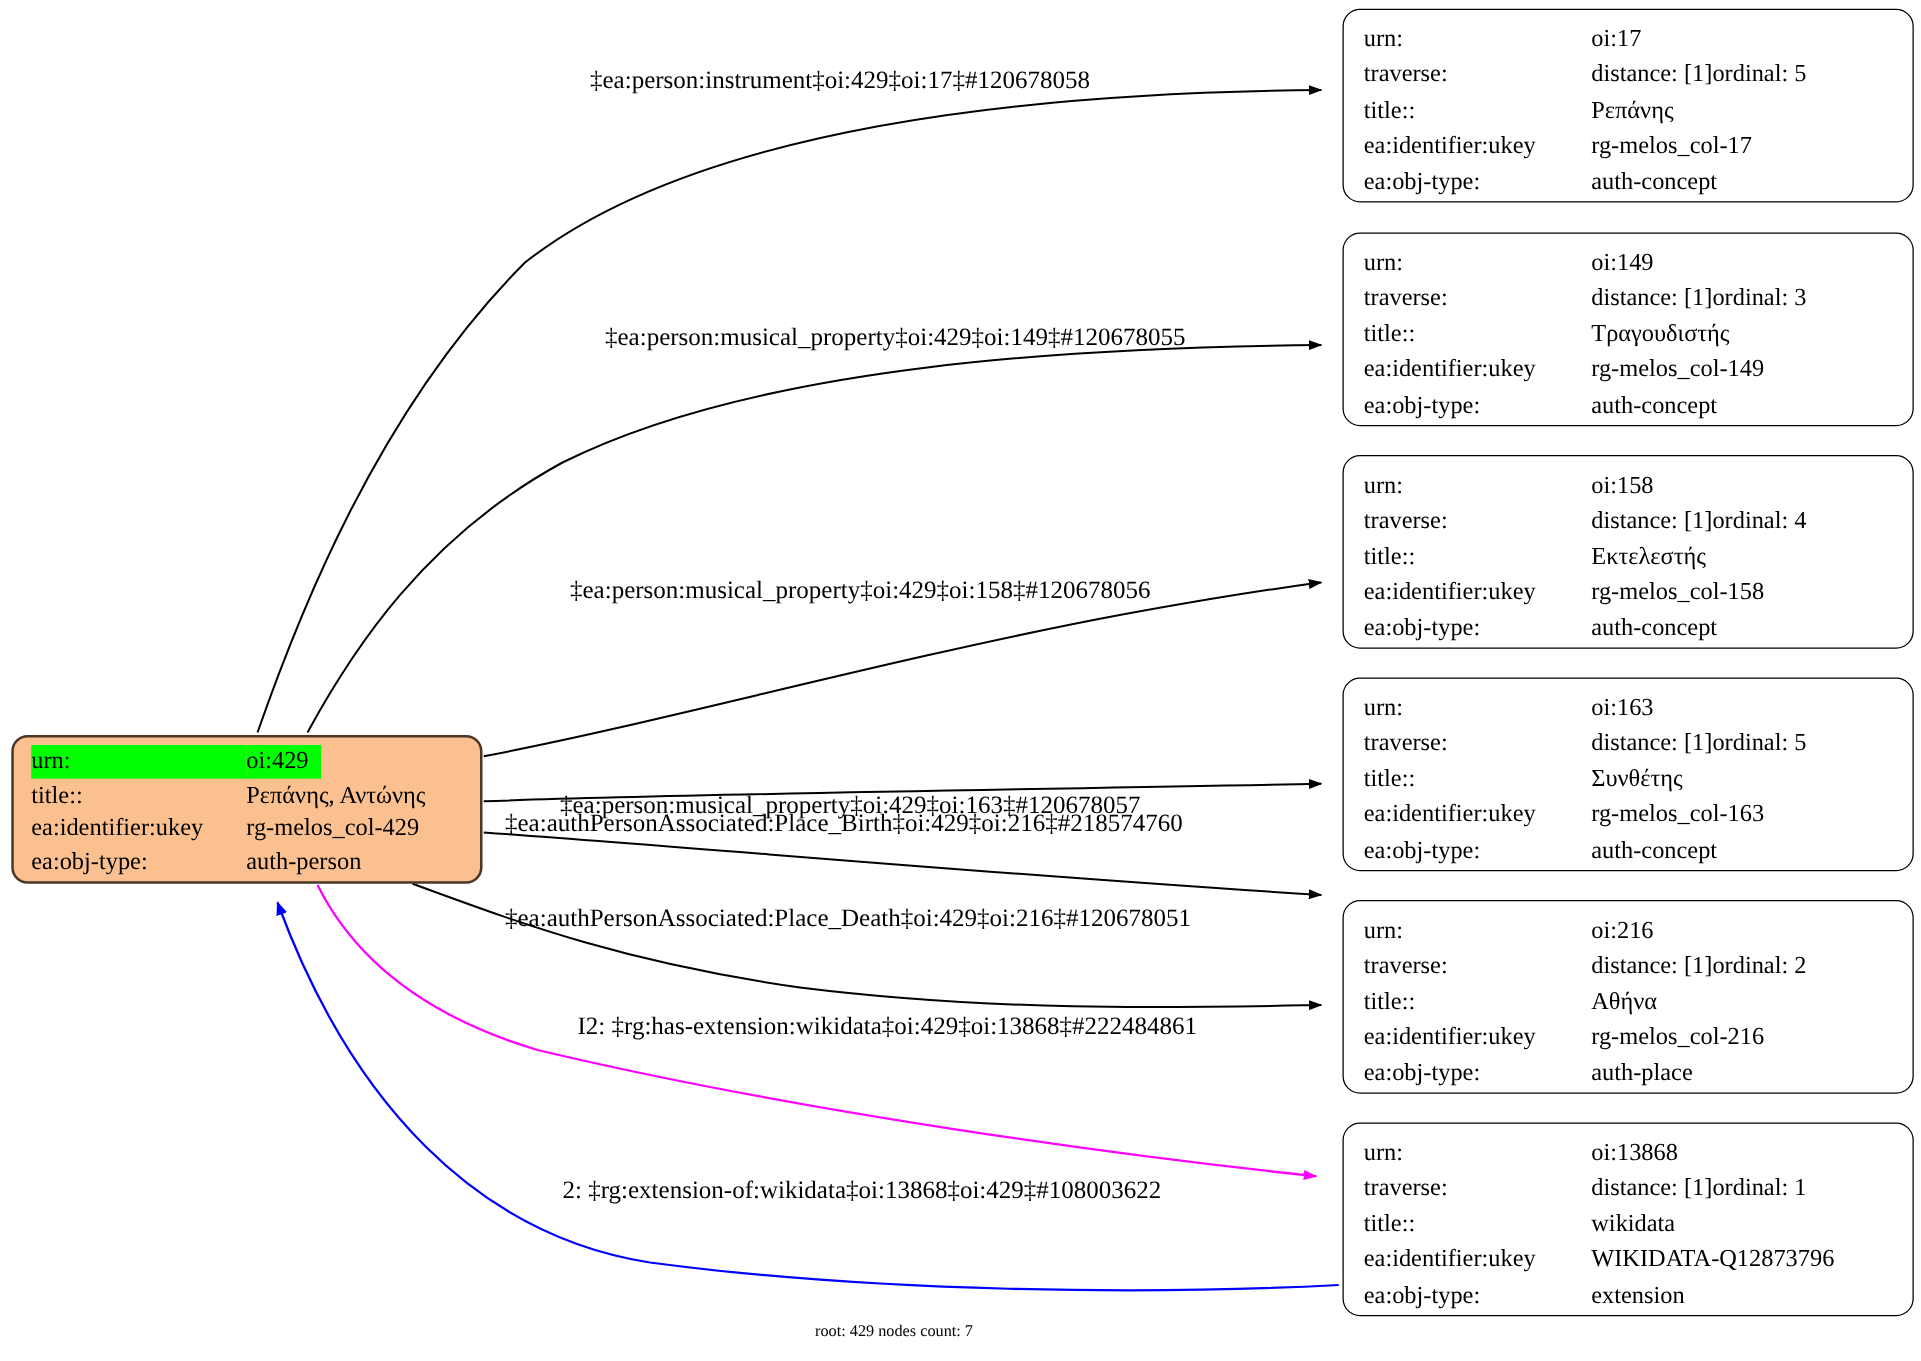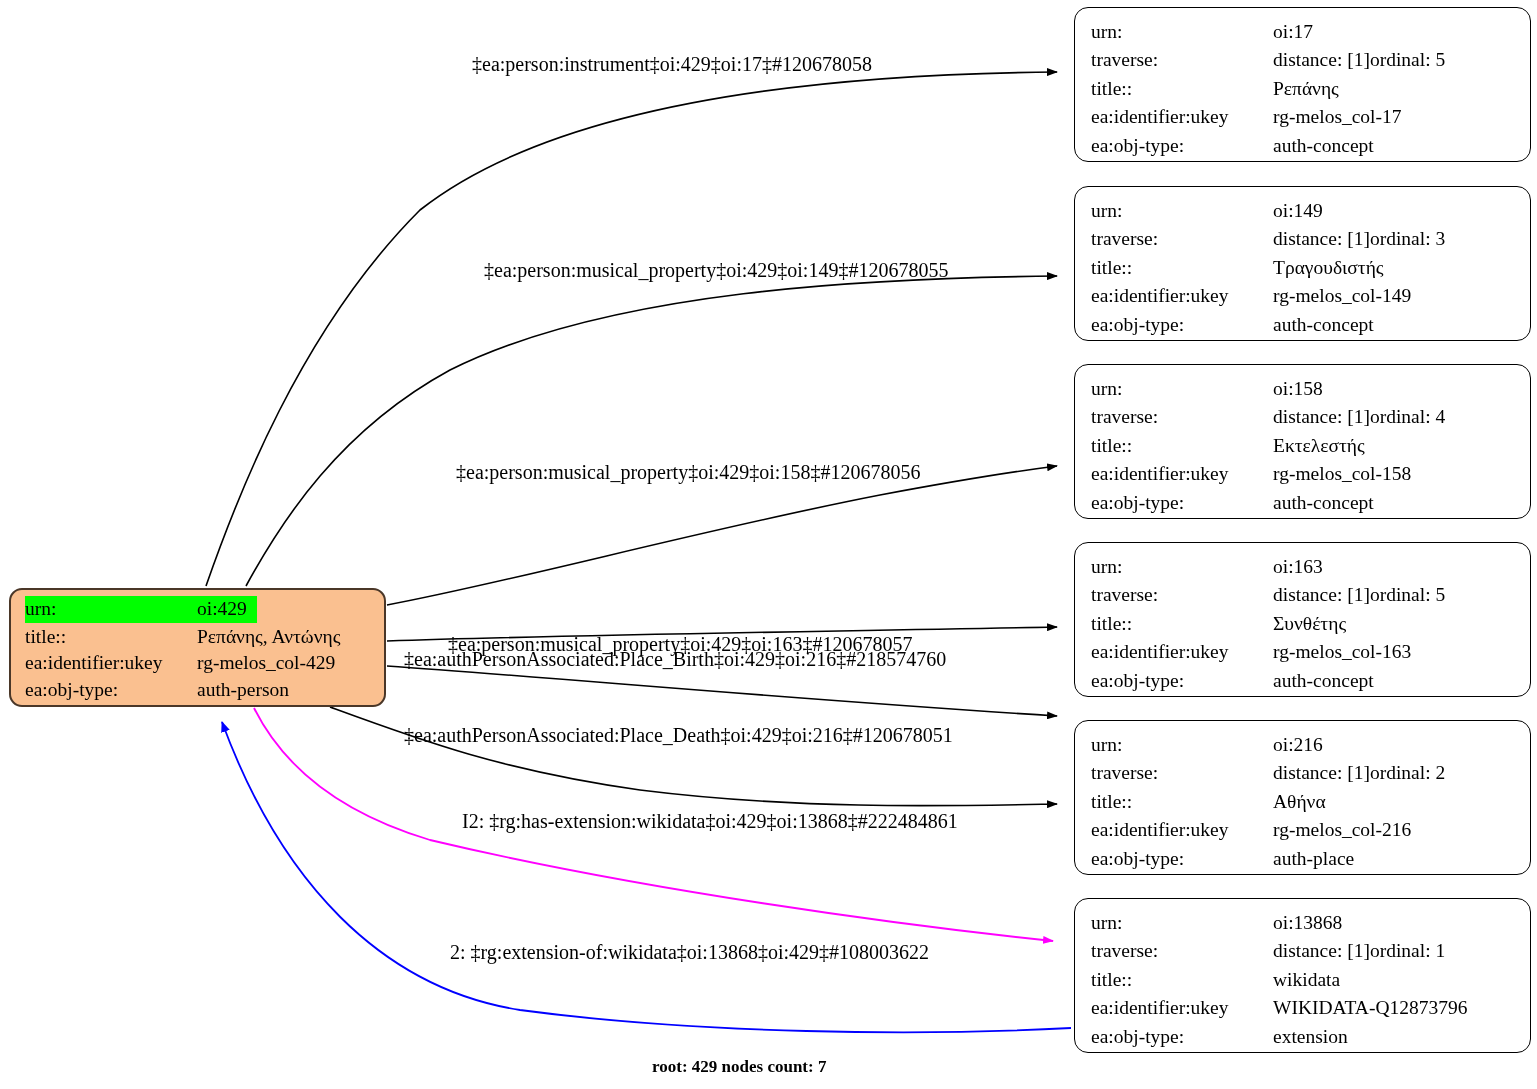--- a/index.html
+++ b/index.html
@@ -88,23 +88,22 @@
   
   .edge-label {
     position: absolute;
     font-size: 20px;
     line-height: 22px;
     white-space: nowrap;
     background: transparent;
   }
   .graph-footer {
     position: absolute;
-    font-size: 17px;
+    font-size: 13px;
     white-space: nowrap;
-    font-weight: bold;
   }
 </style>
 </head>
 <body>
 
 <div id="canvas">
 
   <svg id="edge-layer" viewBox="0 0 1537 1089" width="1537" height="1089">
     <defs>
       <marker id="ah-black" markerWidth="11" markerHeight="8" refX="10" refY="4" orient="auto" markerUnits="userSpaceOnUse">

